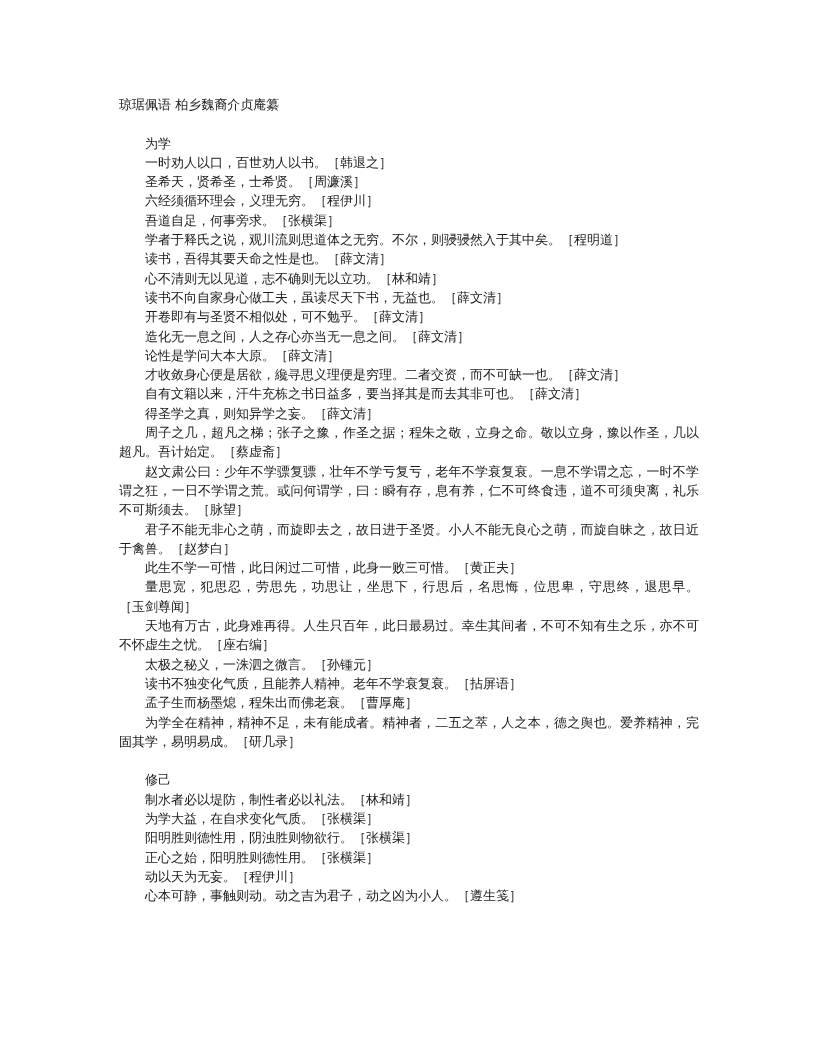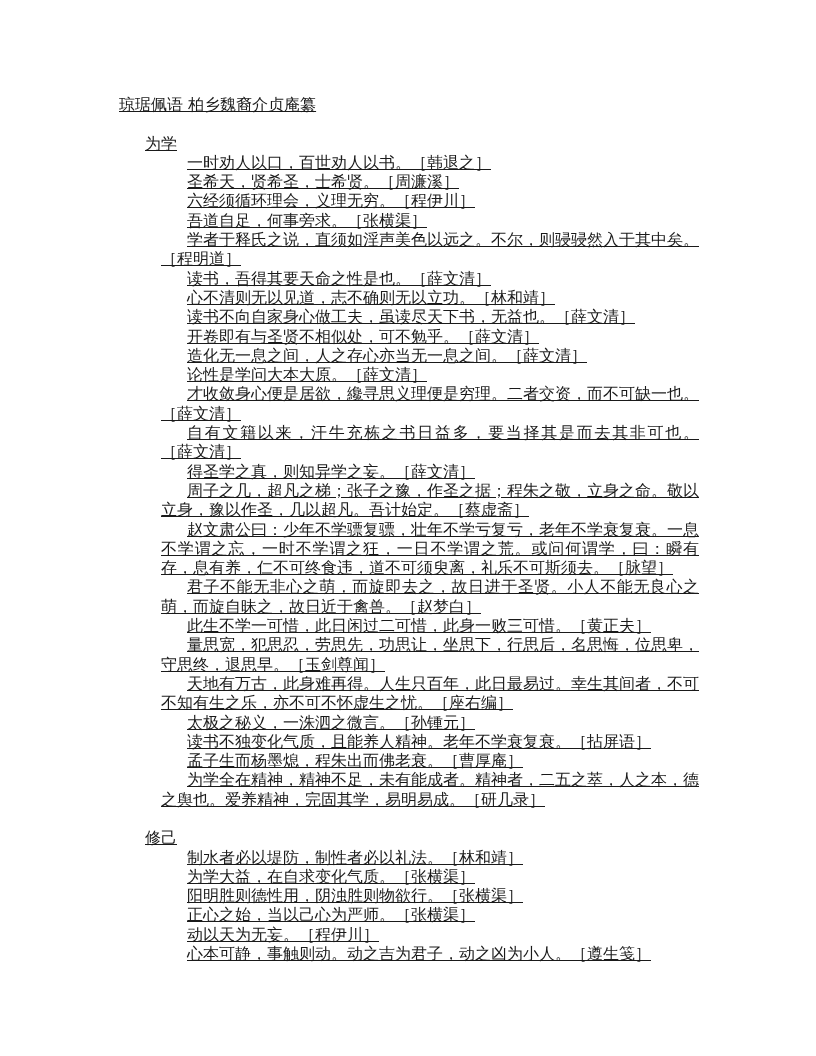--- a/index.html
+++ b/index.html
@@ -1,37 +1,37 @@
 <!DOCTYPE html>
 <html><head>
 <meta charset="utf-8">
 <style>
   html, body { margin: 0; padding: 0; background: #ffffff; }
   body { width: 816px; height: 1056px; position: relative; overflow: hidden;
          font-family: "DejaVu Serif", "Liberation Serif", serif; color: #1a1a1a; }
-  .page { position: absolute; left: 119px; top: 95px; width: 580px; font-size: 16px; line-height: 19.3px; text-decoration: underline; }
+  .page { position: absolute; left: 119px; top: 95px; width: 580px; font-size: 13px; line-height: 19.3px; }
   .title { margin: 0 0 19.3px 0; height: 19.3px; white-space: nowrap; }
   .section { margin-bottom: 19.3px; }
   .heading { padding-left: 26px; height: 19.3px; }
-  .entry { text-indent: 26px; text-align: justify; margin-left: 42px; }
+  .entry { text-indent: 26px; text-align: justify; }
   .entry .src { white-space: nowrap; }
 </style>
 </head>
 <body>
 
 <div class="page">
   <div class="title">琼琚佩语 柏乡魏裔介贞庵纂</div>
   <div id="sections">
       <div class="section">
         <div class="heading">为学</div>
         <div class="entry"><span>一时劝人以口，百世劝人以书。</span><span class="src">［韩退之］</span></div>
         <div class="entry"><span>圣希天，贤希圣，士希贤。</span><span class="src">［周濂溪］</span></div>
         <div class="entry"><span>六经须循环理会，义理无穷。</span><span class="src">［程伊川］</span></div>
         <div class="entry"><span>吾道自足，何事旁求。</span><span class="src">［张横渠］</span></div>
-        <div class="entry"><span>学者于释氏之说，直须如淫声美色以远之。不尔，则骎骎然入于其中矣。</span><span class="src">［程明道］</span></div>
+        <div class="entry"><span>学者于释氏之说，观川流则思道体之无穷。不尔，则骎骎然入于其中矣。</span><span class="src">［程明道］</span></div>
         <div class="entry"><span>读书，吾得其要天命之性是也。</span><span class="src">［薛文清］</span></div>
         <div class="entry"><span>心不清则无以见道，志不确则无以立功。</span><span class="src">［林和靖］</span></div>
         <div class="entry"><span>读书不向自家身心做工夫，虽读尽天下书，无益也。</span><span class="src">［薛文清］</span></div>
         <div class="entry"><span>开卷即有与圣贤不相似处，可不勉乎。</span><span class="src">［薛文清］</span></div>
         <div class="entry"><span>造化无一息之间，人之存心亦当无一息之间。</span><span class="src">［薛文清］</span></div>
         <div class="entry"><span>论性是学问大本大原。</span><span class="src">［薛文清］</span></div>
         <div class="entry"><span>才收敛身心便是居欲，纔寻思义理便是穷理。二者交资，而不可缺一也。</span><span class="src">［薛文清］</span></div>
         <div class="entry"><span>自有文籍以来，汗牛充栋之书日益多，要当择其是而去其非可也。</span><span class="src">［薛文清］</span></div>
         <div class="entry"><span>得圣学之真，则知异学之妄。</span><span class="src">［薛文清］</span></div>
         <div class="entry"><span>周子之几，超凡之梯；张子之豫，作圣之据；程朱之敬，立身之命。敬以立身，豫以作圣，几以超凡。吾计始定。</span><span class="src">［蔡虚斋］</span></div>
@@ -43,18 +43,18 @@
         <div class="entry"><span>太极之秘义，一洙泗之微言。</span><span class="src">［孙锺元］</span></div>
         <div class="entry"><span>读书不独变化气质，且能养人精神。老年不学衰复衰。</span><span class="src">［拈屏语］</span></div>
         <div class="entry"><span>孟子生而杨墨熄，程朱出而佛老衰。</span><span class="src">［曹厚庵］</span></div>
         <div class="entry"><span>为学全在精神，精神不足，未有能成者。精神者，二五之萃，人之本，德之舆也。爱养精神，完固其学，易明易成。</span><span class="src">［研几录］</span></div>
       </div>
       <div class="section">
         <div class="heading">修己</div>
         <div class="entry"><span>制水者必以堤防，制性者必以礼法。</span><span class="src">［林和靖］</span></div>
         <div class="entry"><span>为学大益，在自求变化气质。</span><span class="src">［张横渠］</span></div>
         <div class="entry"><span>阳明胜则德性用，阴浊胜则物欲行。</span><span class="src">［张横渠］</span></div>
-        <div class="entry"><span>正心之始，当以己心为严师。</span><span class="src">［张横渠］</span></div>
+        <div class="entry"><span>正心之始，阳明胜则德性用。</span><span class="src">［张横渠］</span></div>
         <div class="entry"><span>动以天为无妄。</span><span class="src">［程伊川］</span></div>
         <div class="entry"><span>心本可静，事触则动。动之吉为君子，动之凶为小人。</span><span class="src">［遵生笺］</span></div>
       </div>
     </div>
 </div>
 
 </body></html>

